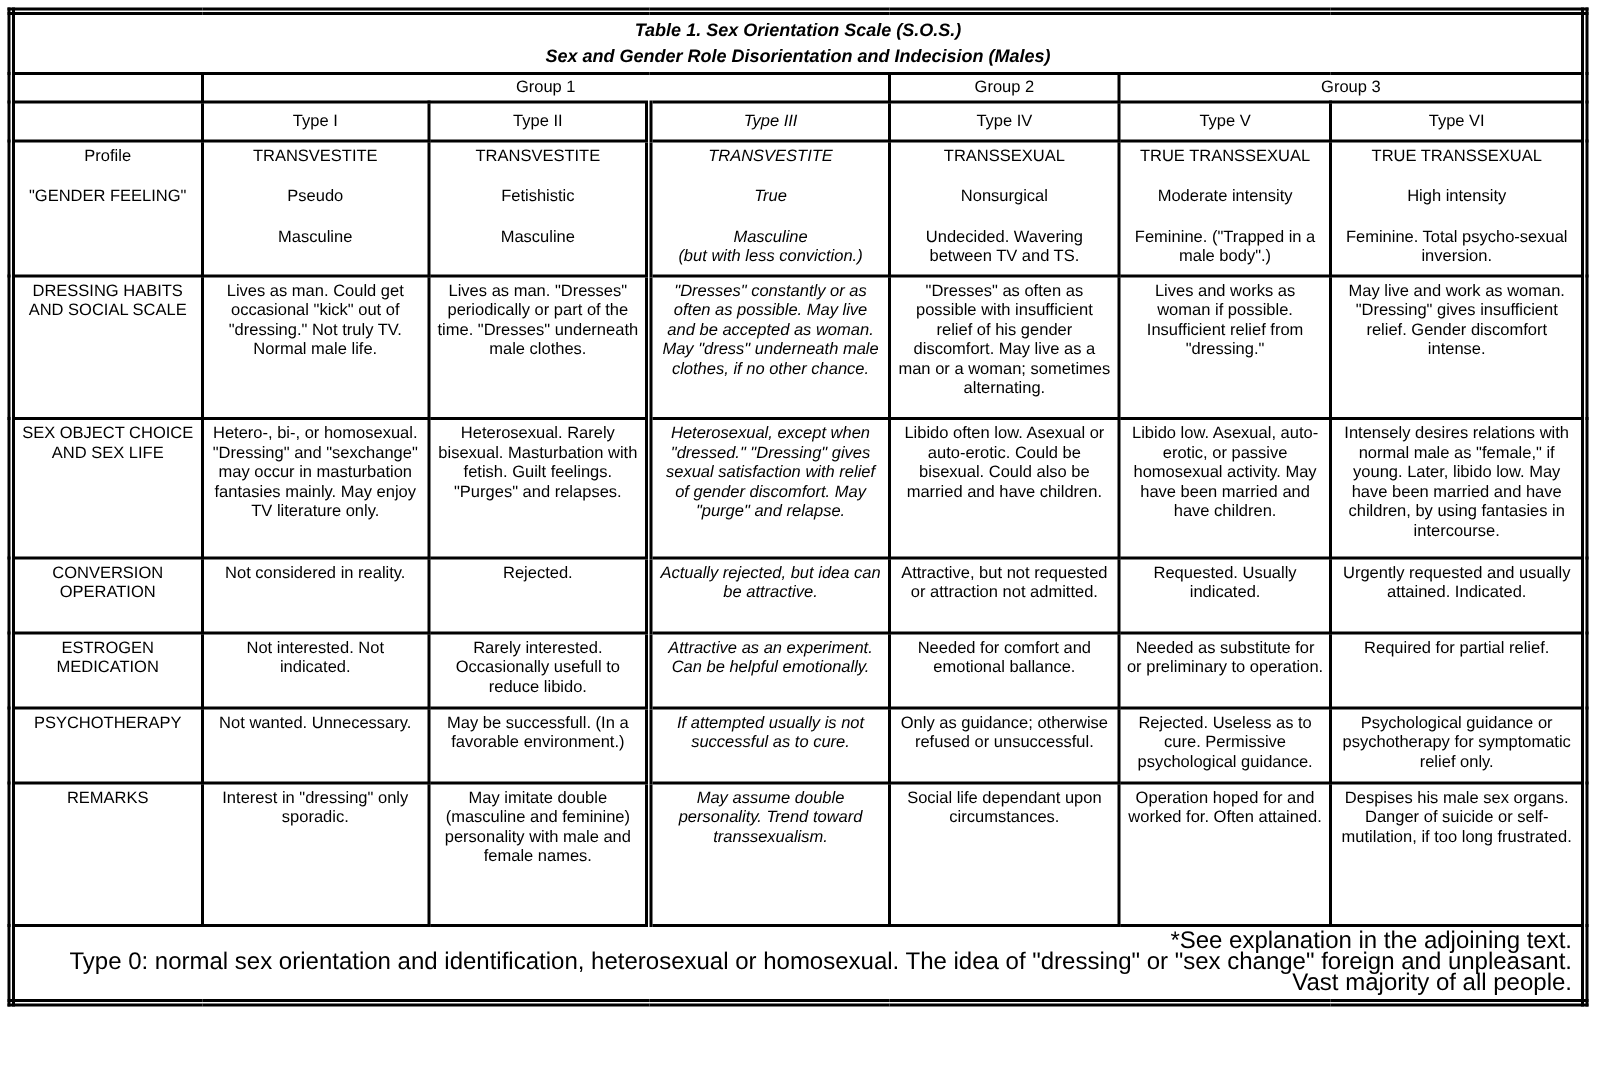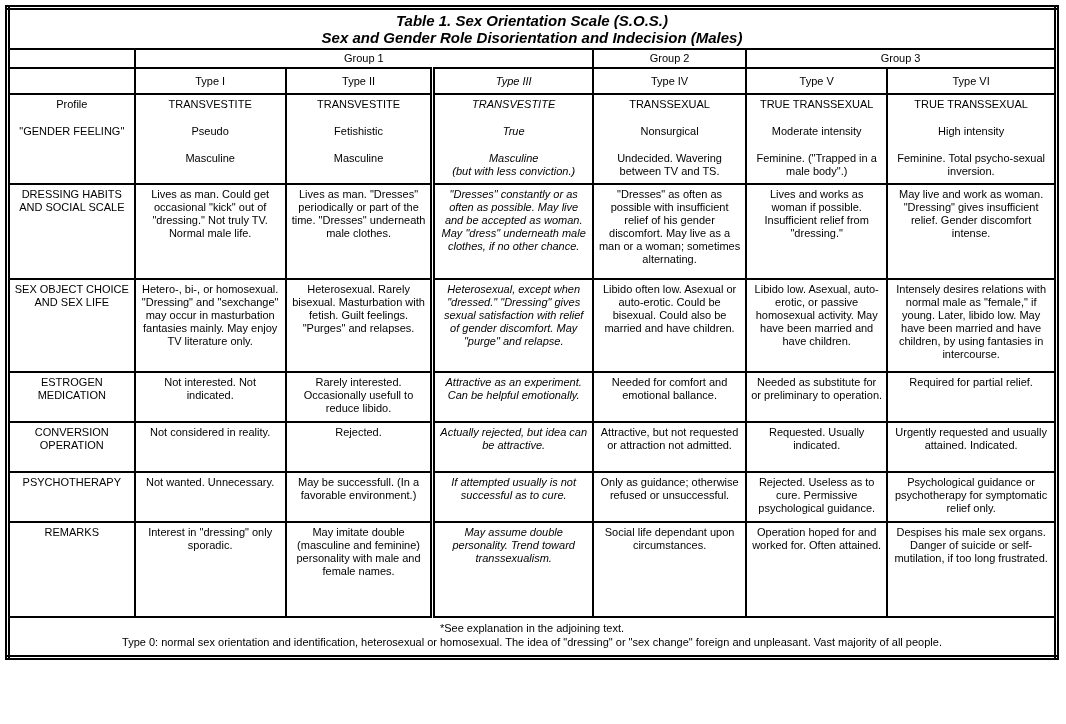--- a/index.html
+++ b/index.html
@@ -14,32 +14,32 @@
     border:5px double #000;
   }
   td{
     border:2px solid #000;
     font-size:11px;line-height:13px;text-align:center;
     vertical-align:top;padding:3px 4px;overflow:hidden;
     word-wrap:break-word;
   }
   td.dl{border-left:5px double #000;font-style:italic;}
   tr.title-row td{
-    font-size:15px;line-height:17px;font-weight:bold;font-style:italic;
+    font-size:12px;line-height:17px;font-weight:bold;font-style:italic;
     vertical-align:middle;padding:2px;
   }
   tr.group-row td, tr.type-row td{vertical-align:middle;padding:2px;}
   tr.kinsey-row td{vertical-align:middle;}
   td.rh{vertical-align:top;}
   tr.kinsey-row td.rh{vertical-align:middle;}
   .pl{height:27px;}
   .p3{white-space:pre-line;}
   td.profile-cell{padding-top:3px;}
   tr.footnote-row td{
-    text-align:center;vertical-align:top;font-size:11px;line-height:14px;
+    text-align:right;vertical-align:top;font-size:16px;line-height:14px;
     padding:3px 6px;
   }
 </style>
 </head>
 <body>
 
 <div class="page">
   <table class="sos">
     <colgroup>
       <col style="width:127px">
@@ -129,37 +129,37 @@
       <td>Hetero-, bi-, or homosexual. "Dressing" and "sexchange" may occur in masturbation fantasies mainly. May enjoy TV literature only.</td>
       <td>Heterosexual. Rarely bisexual. Masturbation with fetish. Guilt feelings. "Purges" and relapses.</td>
       <td class="dl">Heterosexual, except when "dressed." "Dressing" gives sexual satisfaction with relief of gender discomfort. May "purge" and relapse.</td>
       <td>Libido often low. Asexual or auto-erotic. Could be bisexual. Could also be married and have children.</td>
       <td>Libido low. Asexual, auto-erotic, or passive homosexual activity. May have been married and have children.</td>
       <td>Intensely desires relations with normal male as "female," if young. Later, libido low. May have been married and have children, by using fantasies in intercourse.</td>
     </tr>
 
 
     <tr style="height:50px">
+      <td class="rh">CONVERSION OPERATION</td>
+      <td>Not considered in reality.</td>
+      <td>Rejected.</td>
+      <td class="dl">Actually rejected, but idea can be attractive.</td>
+      <td>Attractive, but not requested or attraction not admitted.</td>
+      <td>Requested. Usually indicated.</td>
+      <td>Urgently requested and usually attained. Indicated.</td>
+    </tr>
+
+    <tr style="height:50px">
       <td class="rh">ESTROGEN MEDICATION</td>
       <td>Not interested. Not indicated.</td>
       <td>Rarely interested. Occasionally usefull to reduce libido.</td>
       <td class="dl">Attractive as an experiment. Can be helpful emotionally.</td>
       <td>Needed for comfort and emotional ballance.</td>
       <td>Needed as substitute for or preliminary to operation.</td>
       <td>Required for partial relief.</td>
-    </tr>
-
-    <tr style="height:50px">
-      <td class="rh">CONVERSION OPERATION</td>
-      <td>Not considered in reality.</td>
-      <td>Rejected.</td>
-      <td class="dl">Actually rejected, but idea can be attractive.</td>
-      <td>Attractive, but not requested or attraction not admitted.</td>
-      <td>Requested. Usually indicated.</td>
-      <td>Urgently requested and usually attained. Indicated.</td>
     </tr>
 
     <tr style="height:50px">
       <td class="rh">PSYCHOTHERAPY</td>
       <td>Not wanted. Unnecessary.</td>
       <td>May be successfull. (In a favorable environment.)</td>
       <td class="dl">If attempted usually is not successful as to cure.</td>
       <td>Only as guidance; otherwise refused or unsuccessful.</td>
       <td>Rejected. Useless as to cure. Permissive psychological guidance.</td>
       <td>Psychological guidance or psychotherapy for symptomatic relief only.</td>

